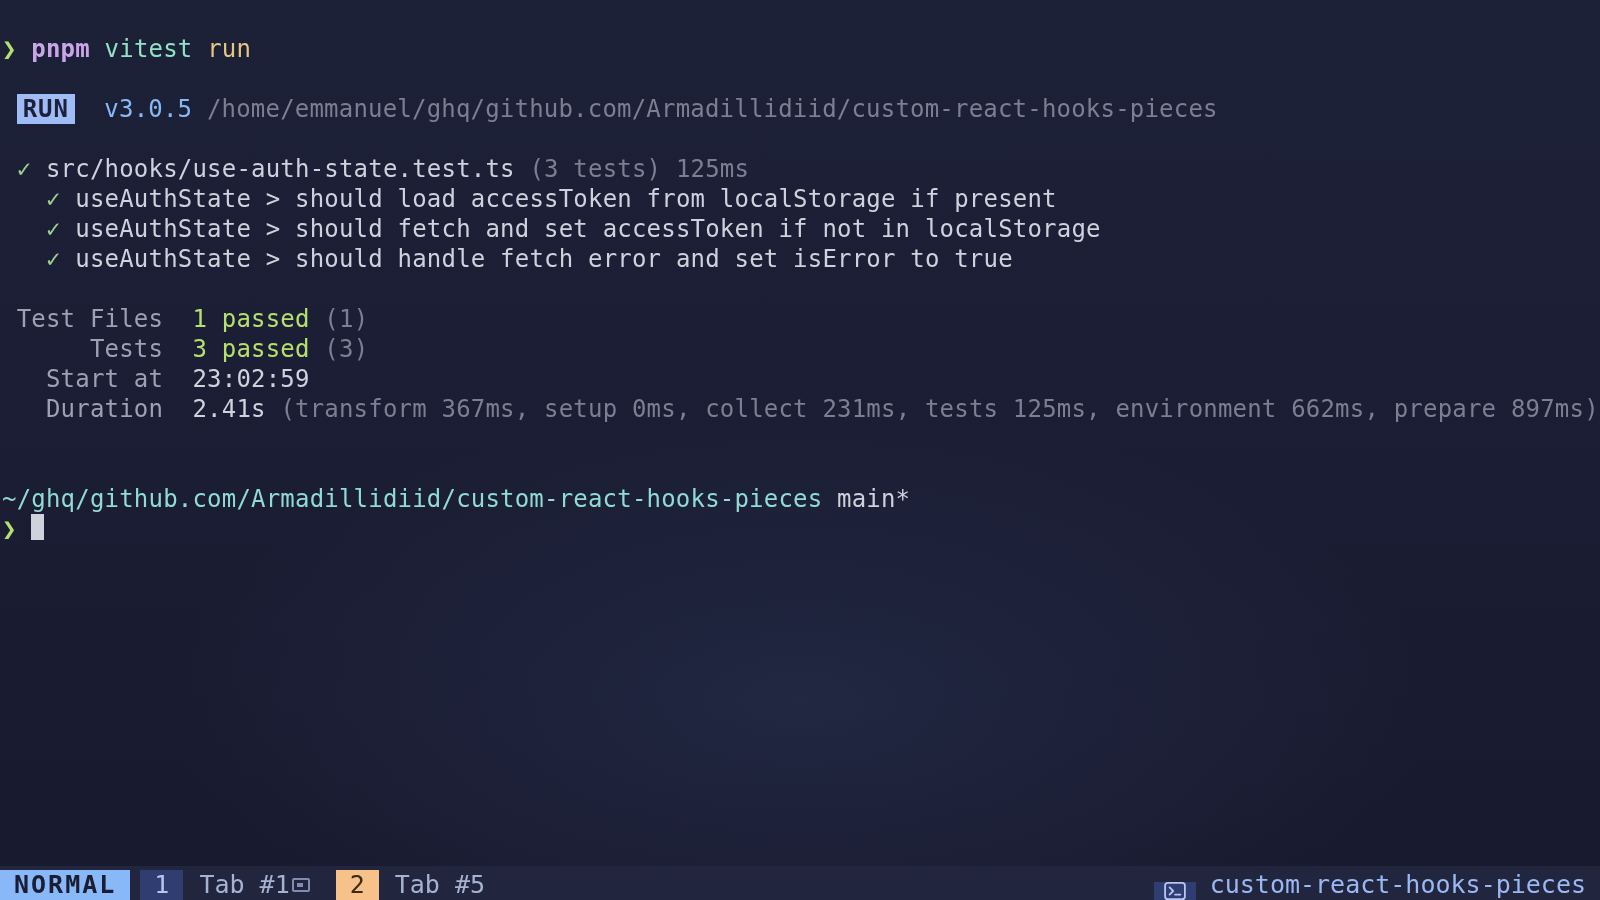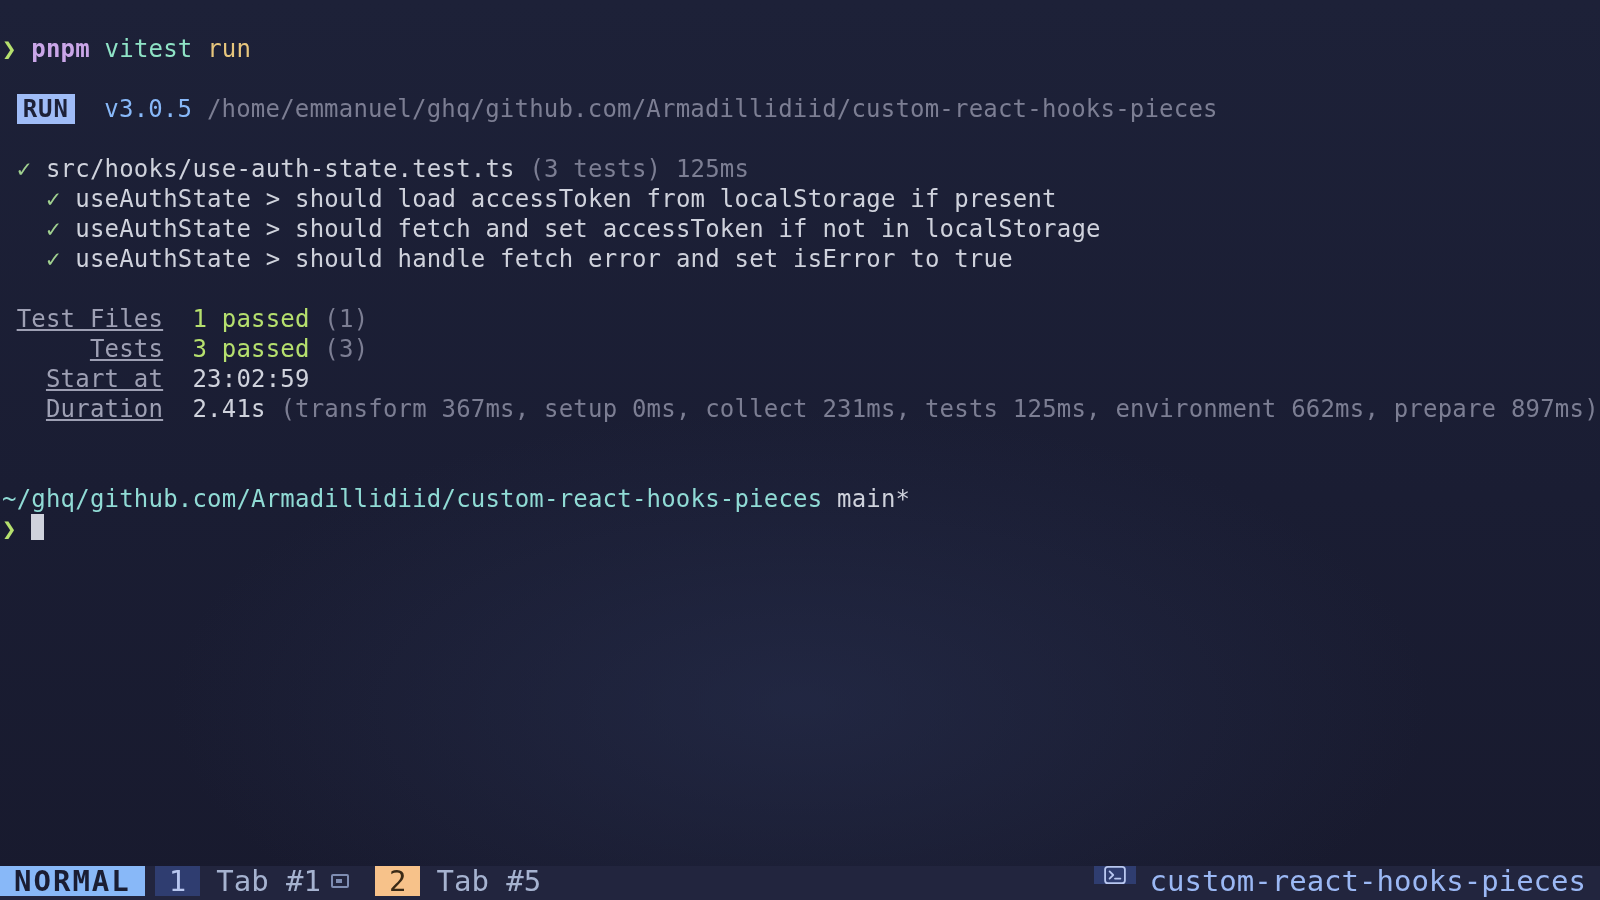--- a/index.html
+++ b/index.html
@@ -30,21 +30,21 @@
     letter-spacing: 0.2px;
   }
   .blueacc  { color: #88b8f8; text-align: right; }
   .dim      { color: #7c7e93; }
   .keyword  { color: #caa6e8; font-weight: bold; }
   .cmd      { color: #8fe3c6; }
   .flag     { color: #e7c67d; }
   .fg       { color: #cfd2dc; text-align: center; }
   .green    { color: #9fcf8f; }
   .greenbr  { color: #b6e06e; }
-  .label    { color: #9ea0b4; text-decoration: underline; }
+  .label    { color: #9ea0b4; }
   .cyanpath { color: #90dbd5; }
   .badge-run {
     display: inline-block;
     background: #9fbcf7;
     color: #1d2138;
     padding: 0 6px;
     font-weight: 700;
     letter-spacing: 1px;
   }
   .cursor-block {
@@ -54,34 +54,34 @@
     background: #cfd2dc;
     vertical-align: -3px;
   }
   
   .statusbar {
     position: absolute;
     left: 0; right: 0; bottom: 0;
     height: 34px;
     background: #22253e;
     display: flex;
-    align-items: flex-start;
-    font-size: 29px;
+    align-items: flex-end;
+    font-size: 25px;
   }
   .statusbar .seg {
     display: flex;
     align-items: center;
     padding: 0 14px;
     gap: 10px;
     font-weight: 600;
   }
   .seg-mode      { background: #88b8f8; color: #1a1d33; letter-spacing: 2px; }
   .seg-tabnum    { background: #2f3d70; color: #b8c7f0; padding: 0 14px; margin-left: 10px; }
   .seg-tabnum.active { background: #f7c28a; color: #3a2a16; }
-  .seg-tabname   { color: #a6b3d0; padding: 0 16px; display: flex; align-items: center; gap: 10px; }
+  .seg-tabname   { color: #a6b3d0; padding: 0 16px; display: flex; align-items: center; gap: 2px; }
   .spacer { flex: 1; }
   .seg-proj-icon {
     background: #2f3d70;
     color: #b8c7f0;
     padding: 0 10px;
     display: flex;
     align-items: center;
   }
   .seg-projname  { color: #9bb8f4; padding: 0 14px; display:flex; align-items:center;border-radius:10px; }
   .tab-win-icon {

